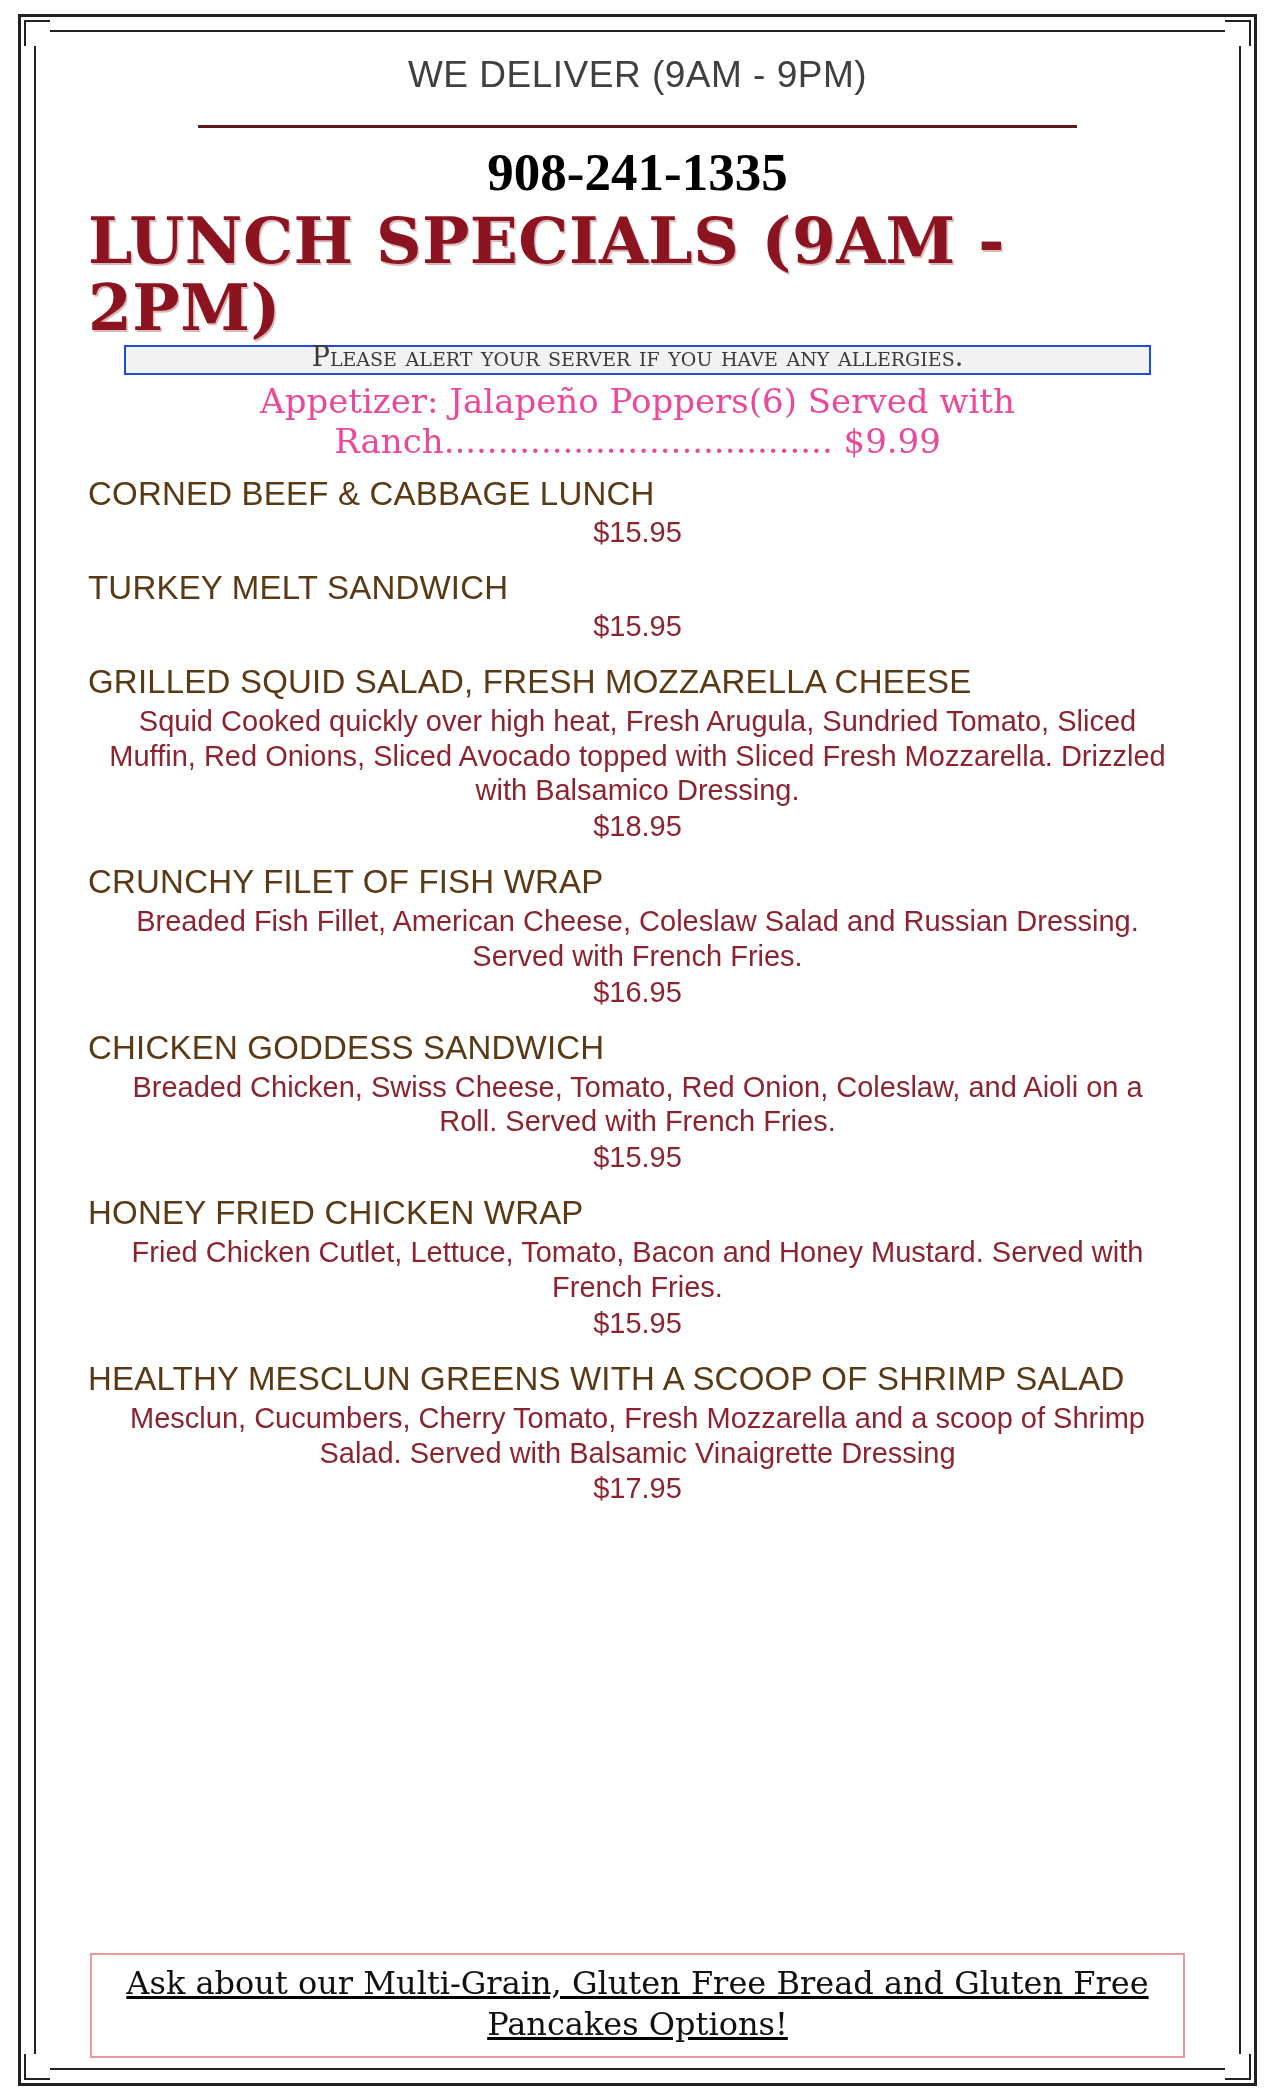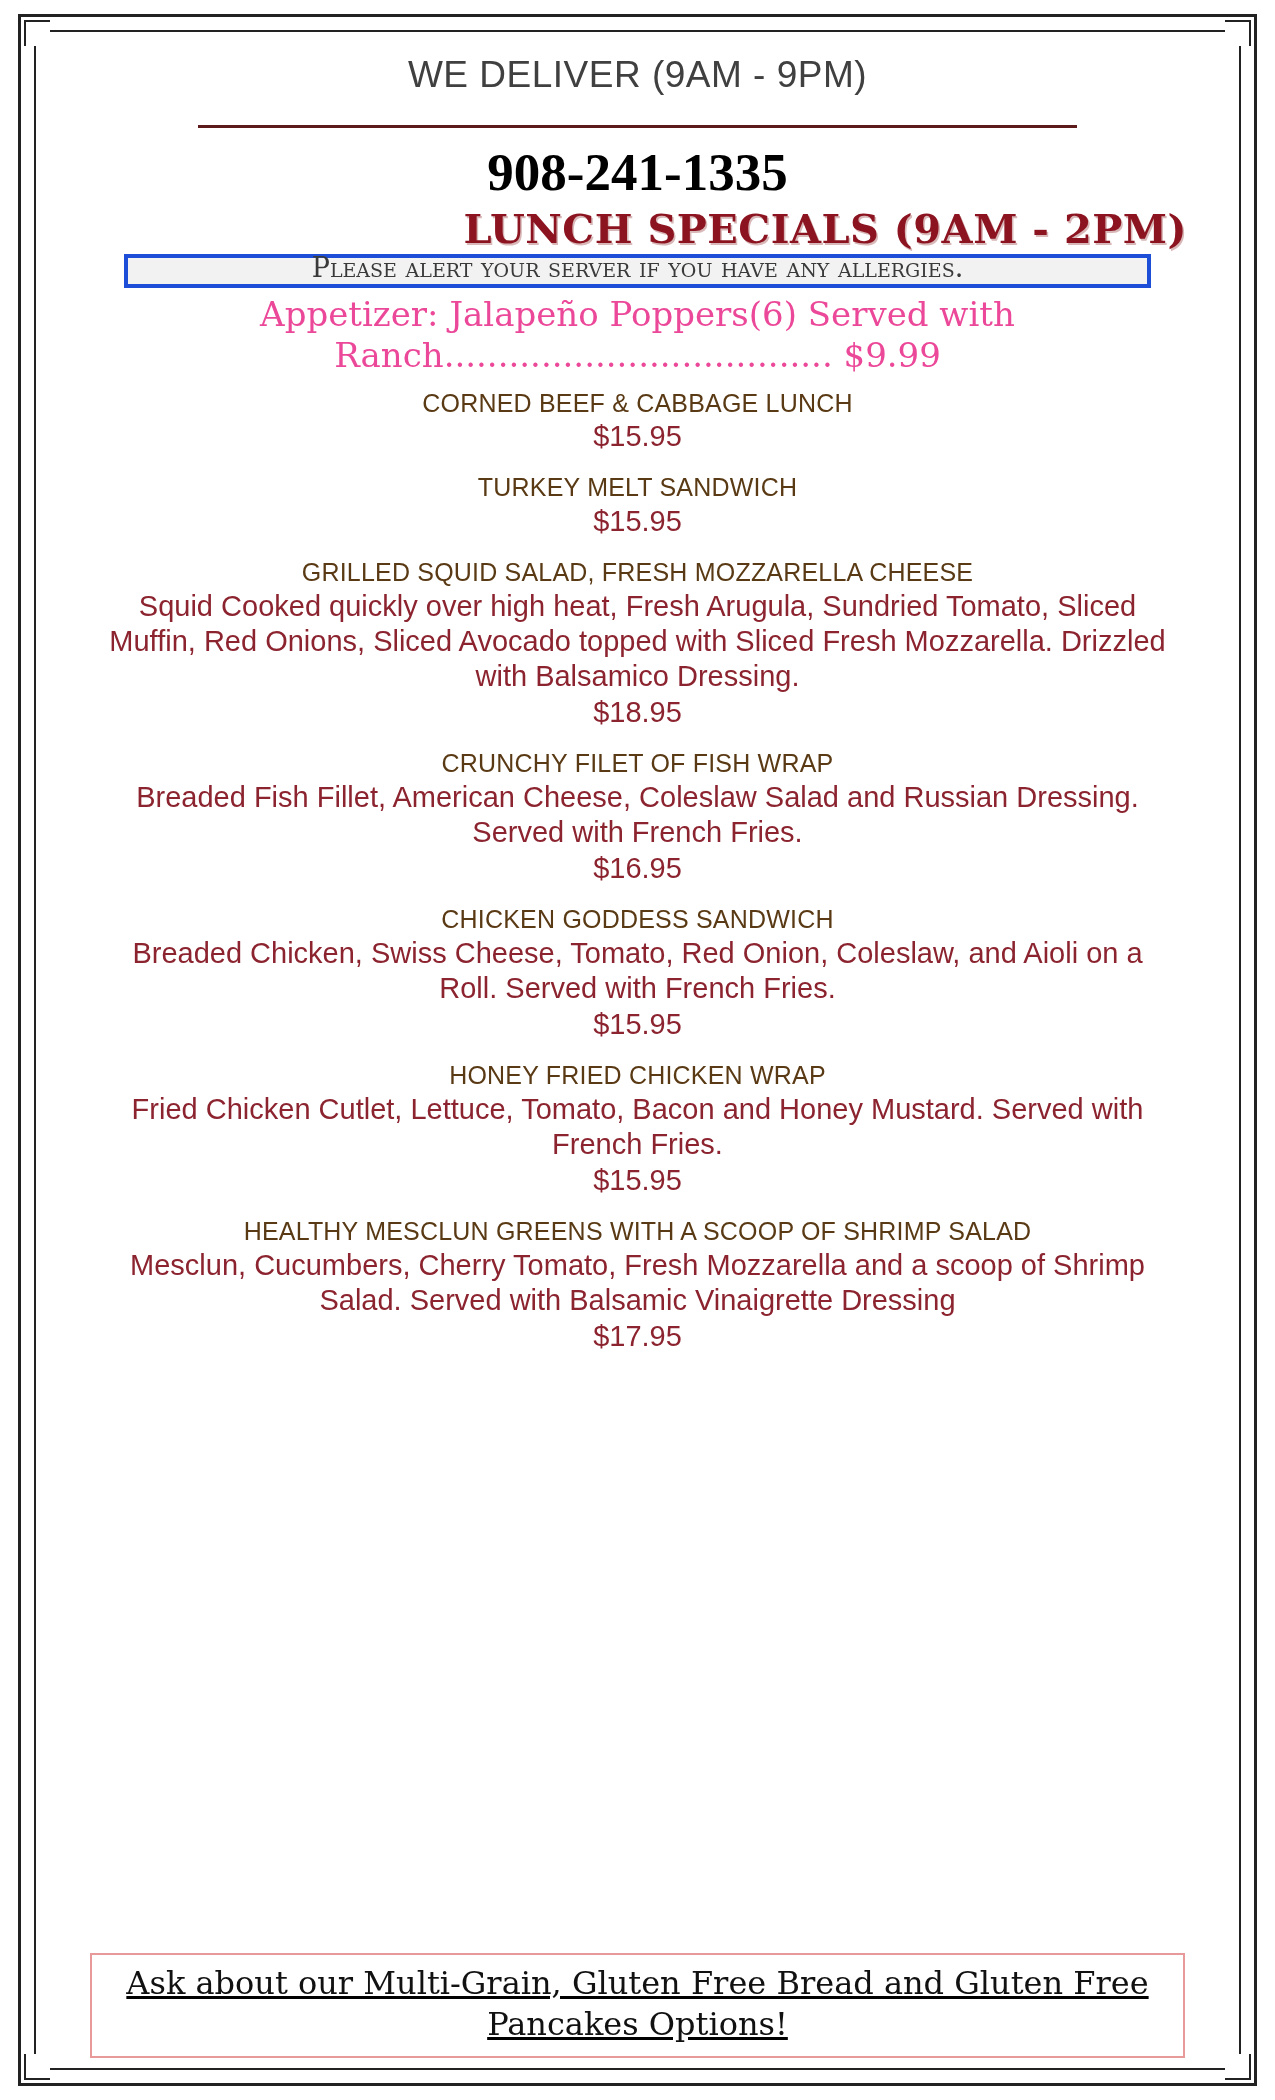--- a/index.html
+++ b/index.html
@@ -88,35 +88,35 @@
     font-weight: bold;
     font-size: 53px;
     color: #000000;
     background: #ffffff;
     padding: 0 10px;
     line-height: 1.05;
     margin-top: 48px;
   }
 
   .lunch-title {
-    text-align: right;
+    text-align: left;
     font-family: "DejaVu Serif", serif;
     font-weight: bold;
-    font-size: 40px;
+    font-size: 63px;
     color: #8c1420;
     letter-spacing: 0.5px;
     margin-top: 8px;
     line-height: 1.05;
     text-shadow: 1.5px 1.5px 0 #d8b8b8;
   }
 
   .allergy-bar {
     position: relative;
     margin: 4px 36px 0 36px;
-    border: 4px solid #1d4ed8;
+    border: 2px solid #1d4ed8;
     background: #f2f2f2;
     height: 26px;
   }
   .allergy-text {
     position: absolute;
     left: 0;
     right: 0;
     top: -6px;
     text-align: center;
     font-family: "DejaVu Serif", serif;
@@ -133,23 +133,22 @@
     color: #ec4899;
     line-height: 1.18;
     margin: 6px 40px 0 40px;
   }
 
   .items {
     margin-top: 14px;
   }
   .item { margin-bottom: 20px; }
   .item-name {
-    text-align: center;
-    font-family: "Liberation Sans", sans-serif;
-    font-size: 25px;
+    font-family: "Liberation Sans", sans-serif;
+    font-size: 33px;
     color: #5a3a14;
     line-height: 1.18;
     letter-spacing: 0.2px;
   }
   .item-desc {
     text-align: center;
     font-family: "Liberation Sans", sans-serif;
     font-size: 29px;
     color: #8c2430;
     line-height: 1.2;

